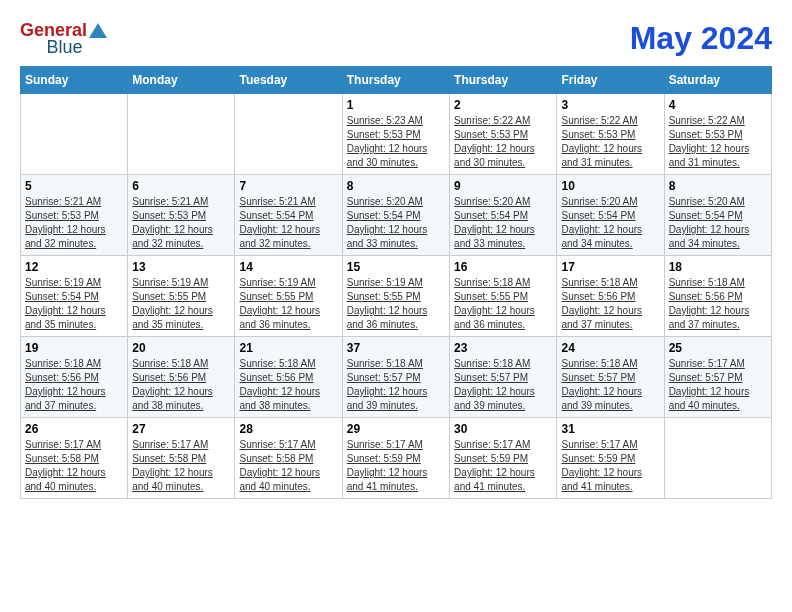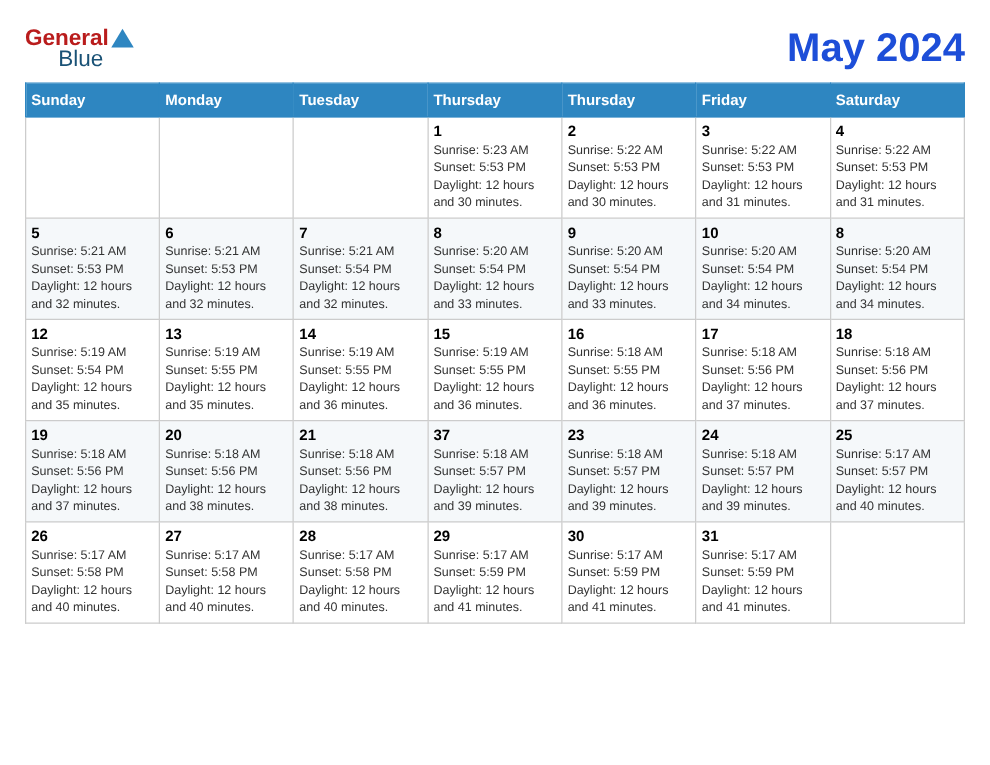--- a/index.html
+++ b/index.html
@@ -60,20 +60,21 @@
     .day-number {
       font-weight: bold;
       font-size: 12px;
       display: block;
       margin-bottom: 2px;
     }
     .day-info {
       font-size: 10px;
       color: #333;
       line-height: 1.4;
+      text-decoration: underline;
     }
     .empty-cell {
       background: #f9f9f9;
     }
   </style>
 </head>
 <body>
 
 <div class="header-area">
   <div class="logo" style="flex-direction: column;">

